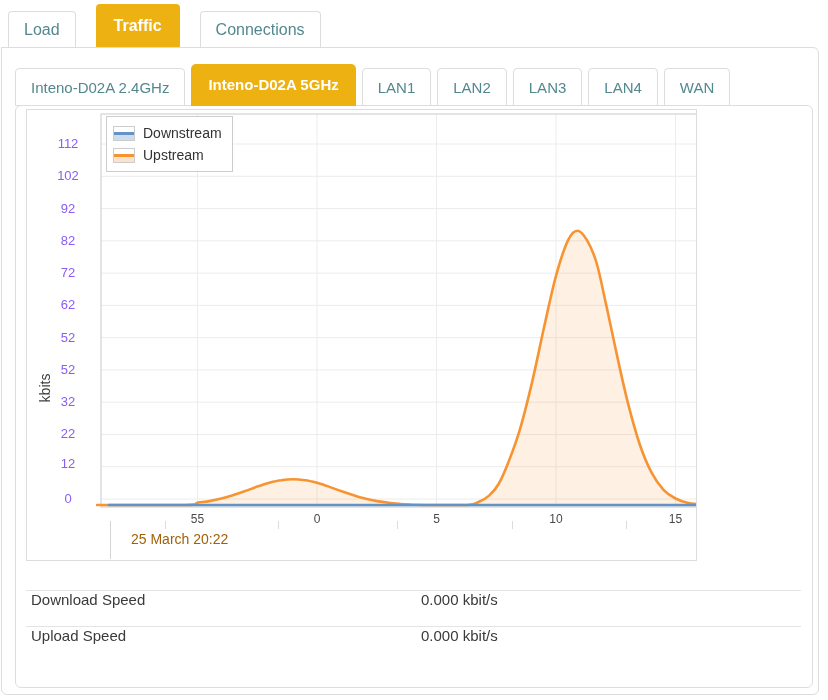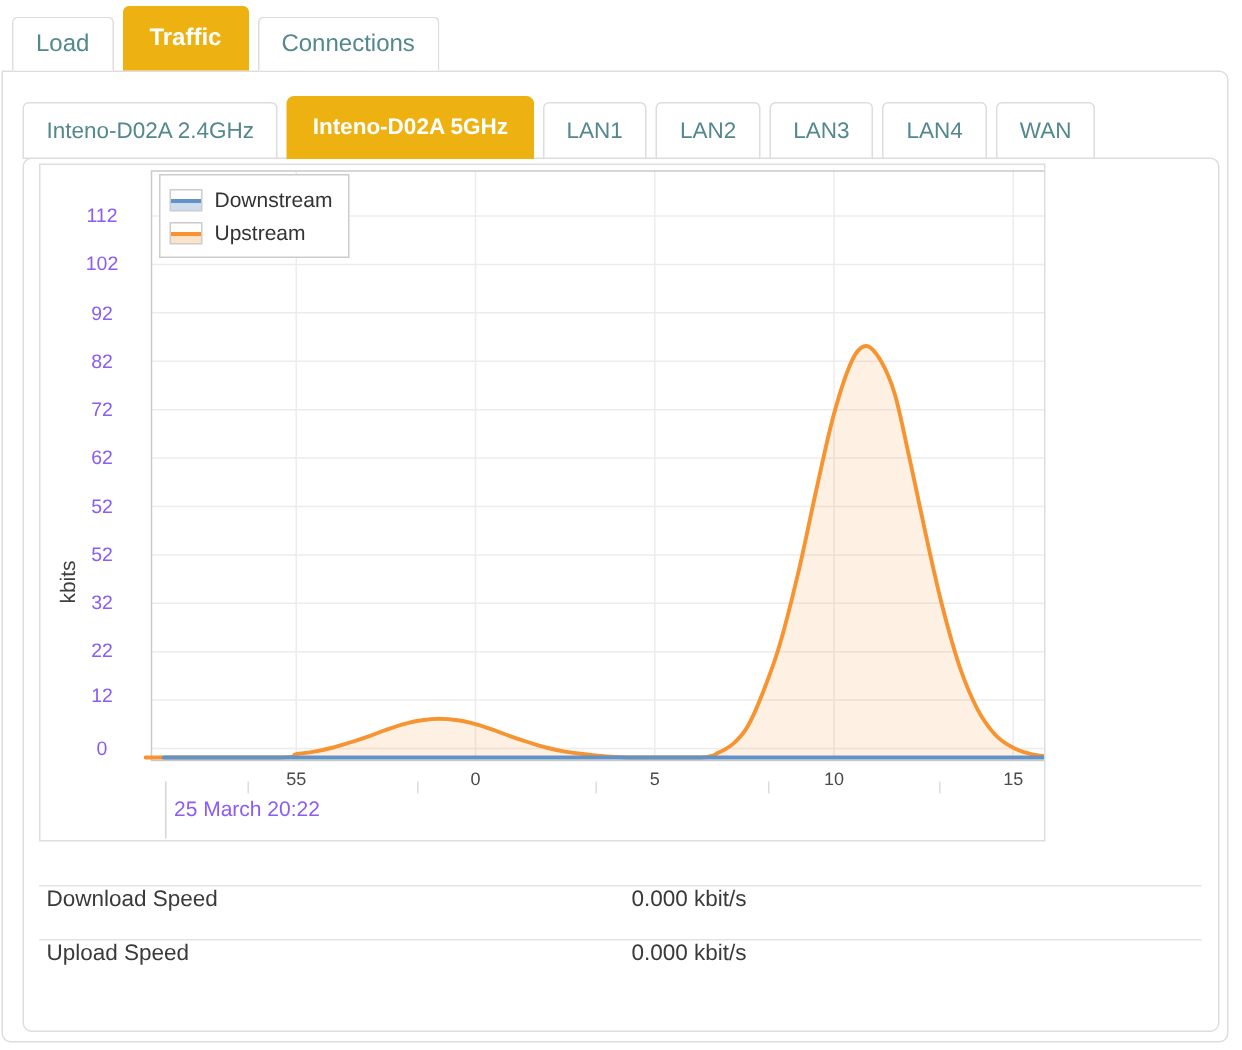--- a/index.html
+++ b/index.html
@@ -1,20 +1,20 @@
 <!DOCTYPE html>
 <html style="--accent: #edb111; --teal: #53888e;"><head>
 <meta charset="utf-8">
 <style>
   html,body{margin:0;padding:0;background:#fff;}
   body{width:828px;height:700px;overflow:hidden;position:relative;
        font-family:"Liberation Sans", sans-serif;color:#333;}
   
   .top-tabs{display:flex;align-items:flex-end;height:47px;padding-left:8px;
-            position:relative;z-index:3;column-gap:6px;}
+            position:relative;z-index:3;column-gap:20px;}
   .ttab{background:#fff;border:1px solid #ddd;border-bottom:none;
         border-radius:4px 4px 0 0;color:var(--teal);font-size:16px;
         padding:0 15px;height:36px;line-height:36px;cursor:pointer;box-sizing:border-box;}
   .ttab.active{background:var(--accent);border:none;color:#fff;font-weight:bold;
         height:43px;line-height:43px;padding:0 18px;}
   
   .outer-panel{position:relative;margin-left:1px;width:818px;height:648px;
         box-sizing:border-box;border:1px solid #ddd;border-radius:0 6px 6px 6px;
         background:#fff;padding-top:17px;}
   
@@ -32,21 +32,21 @@
   
   .chart-box{position:relative;width:671px;height:452px;box-sizing:border-box;
         border:1px solid #ddd;overflow:hidden;background:#fff;}
   .chart-box svg{position:absolute;left:0;top:0;}
   .ylabel{position:absolute;left:-12px;top:270px;transform:rotate(-90deg);
         transform-origin:center;font-size:14px;color:#3f3f3f;width:60px;text-align:center;}
   .ytick{position:absolute;width:44px;text-align:center;font-size:13px;color:#8b5cf6;line-height:16px;}
   .xtick{position:absolute;width:44px;text-align:center;font-size:12px;color:#4a4a4a;line-height:16px;}
   .tsep{position:absolute;width:1px;background:#d4d4d4;}
   .ttick{position:absolute;width:1px;background:#dcdcdc;}
-  .tlabel{position:absolute;font-size:14px;color:#8b5cf6;white-space:nowrap;line-height:18px;}
+  .tlabel{position:absolute;font-size:14px;color:#a16207;white-space:nowrap;line-height:18px;margin-left:15px;}
   
   .legend{position:absolute;left:79px;top:6px;z-index:2;background:rgba(255,255,255,0.92);
         border:1px solid #ccc;padding:5px 10px 5px 6px;}
   .lrow{display:flex;align-items:center;height:22px;font-size:14px;color:#333;}
   .swatch{display:inline-block;width:22px;height:15px;box-sizing:border-box;
         border:1px solid #ccc;margin-right:8px;background:#fff;}
   
   .speed-table{margin-top:29px;width:775px;font-size:15px;color:#3a3a3a;}
   .srow{display:flex;height:35px;border-top:1px solid #e4e4e4;}
   .slabel{width:390px;padding-left:5px;}

